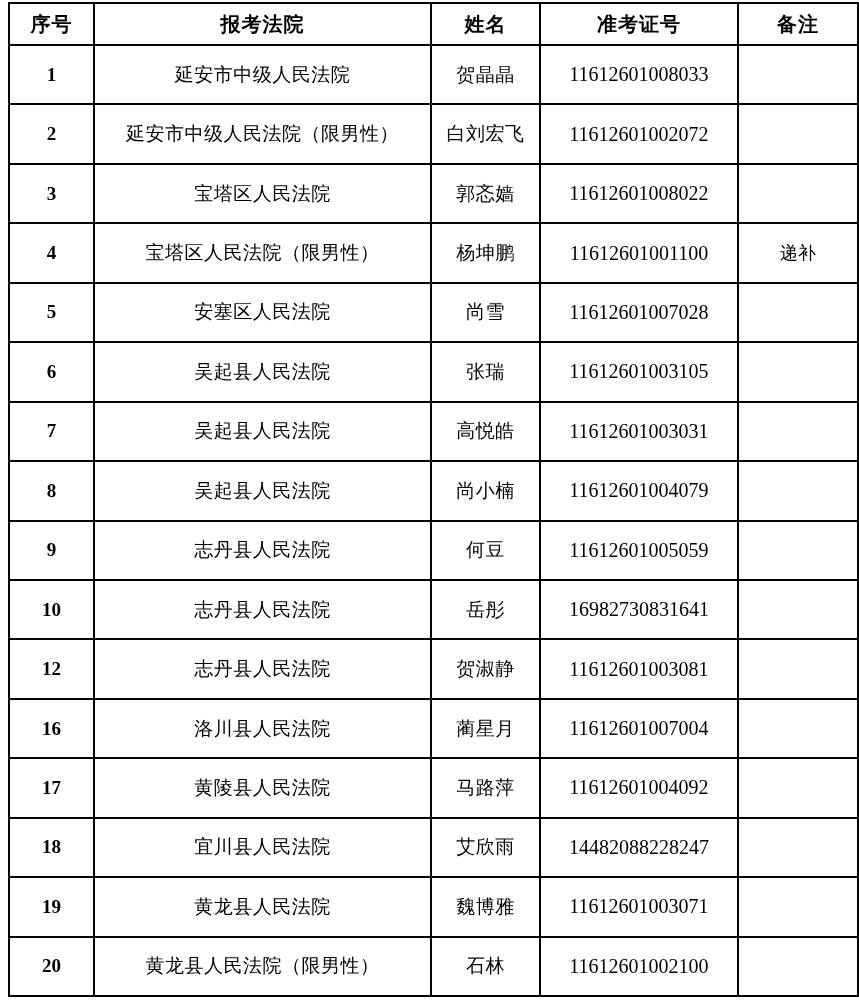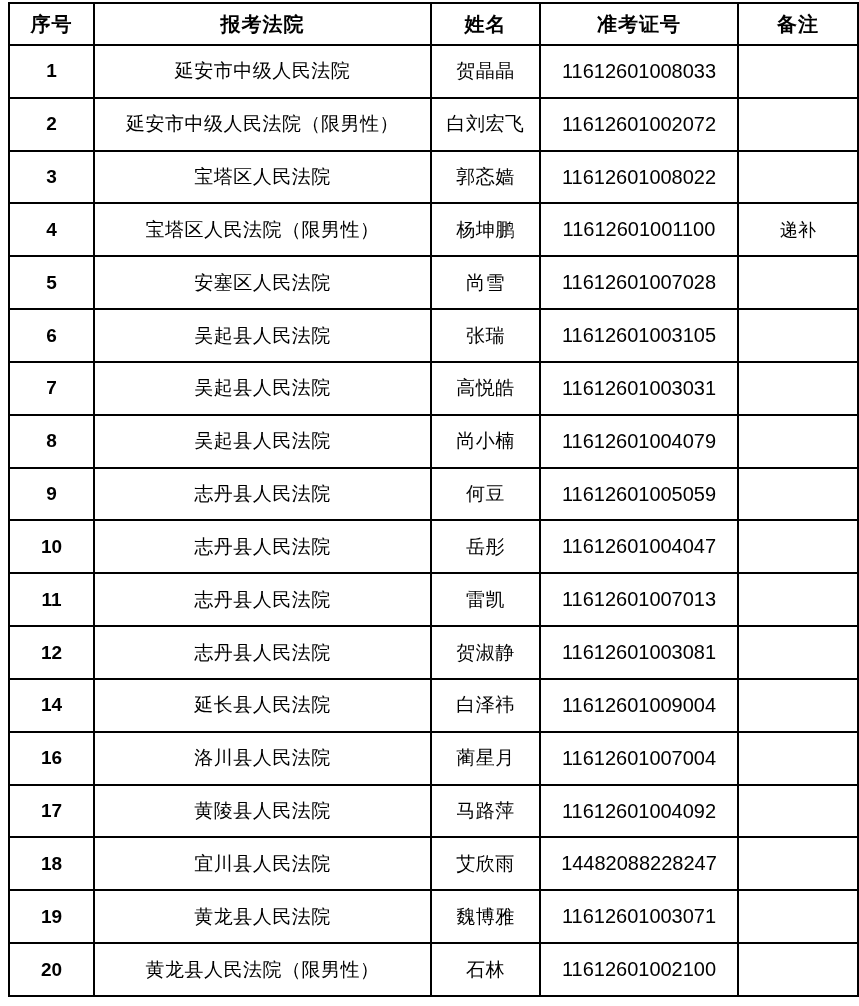--- a/index.html
+++ b/index.html
@@ -13,21 +13,21 @@
   .table-wrap {
     position: absolute;
     left: 8px;
     top: 2px;
   }
   table.candidates {
     border-collapse: collapse;
     table-layout: fixed;
     width: 849px;
     height: 995px;
-    font-family: Liberation Sans, sans-serif;
+    font-family: Liberation Serif, serif;
     color: #000000;
     background: #ffffff;
   }
   table.candidates th,
   table.candidates td {
     border: 2px solid #000000;
     text-align: center;
     vertical-align: middle;
     padding: 0 2px;
     overflow: hidden;
@@ -153,48 +153,34 @@
     <td class="cell-court">志丹县人民法院</td>
     <td class="cell-name">何豆</td>
     <td class="cell-ticket">11612601005059</td>
     <td class="cell-remark"></td>
   </tr>
 
   <tr>
     <td class="cell-no">10</td>
     <td class="cell-court">志丹县人民法院</td>
     <td class="cell-name">岳彤</td>
-    <td class="cell-ticket">11612601004047</td>
-    <td class="cell-remark"></td>
-  </tr>
-
-  <tr>
-    <td class="cell-no">11</td>
-    <td class="cell-court">志丹县人民法院</td>
-    <td class="cell-name">雷凯</td>
-    <td class="cell-ticket">11612601007013</td>
-    <td class="cell-remark"></td>
-  </tr>
+    <td class="cell-ticket">16982730831641</td>
+    <td class="cell-remark"></td>
+  </tr>
+
 
   <tr>
     <td class="cell-no">12</td>
     <td class="cell-court">志丹县人民法院</td>
     <td class="cell-name">贺淑静</td>
     <td class="cell-ticket">11612601003081</td>
     <td class="cell-remark"></td>
   </tr>
 
 
-  <tr>
-    <td class="cell-no">14</td>
-    <td class="cell-court">延长县人民法院</td>
-    <td class="cell-name">白泽祎</td>
-    <td class="cell-ticket">11612601009004</td>
-    <td class="cell-remark"></td>
-  </tr>
 
 
   <tr>
     <td class="cell-no">16</td>
     <td class="cell-court">洛川县人民法院</td>
     <td class="cell-name">蔺星月</td>
     <td class="cell-ticket">11612601007004</td>
     <td class="cell-remark"></td>
   </tr>
 

